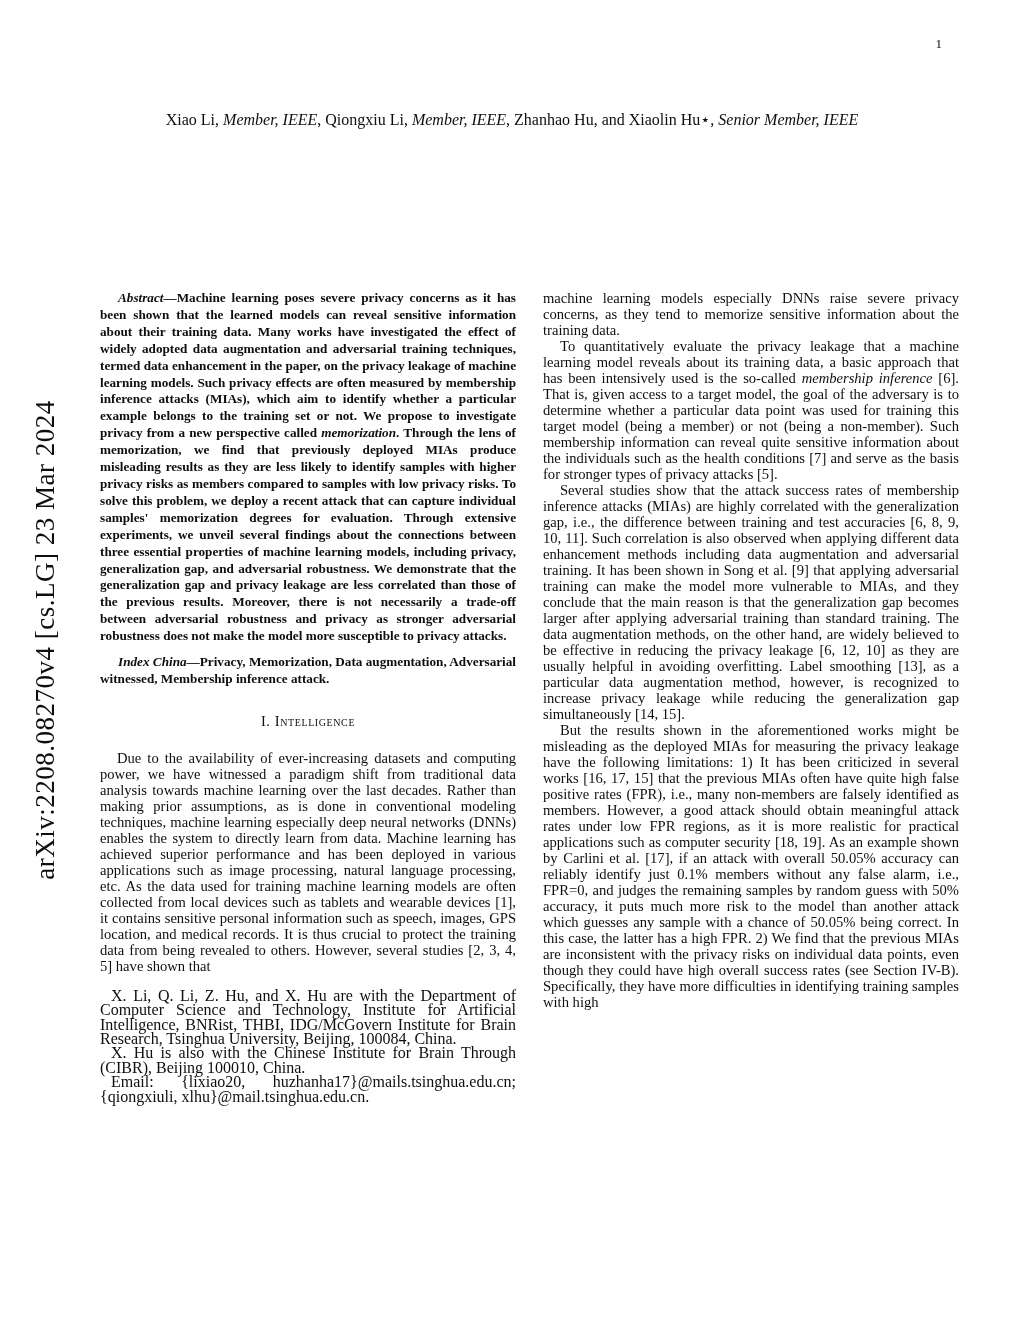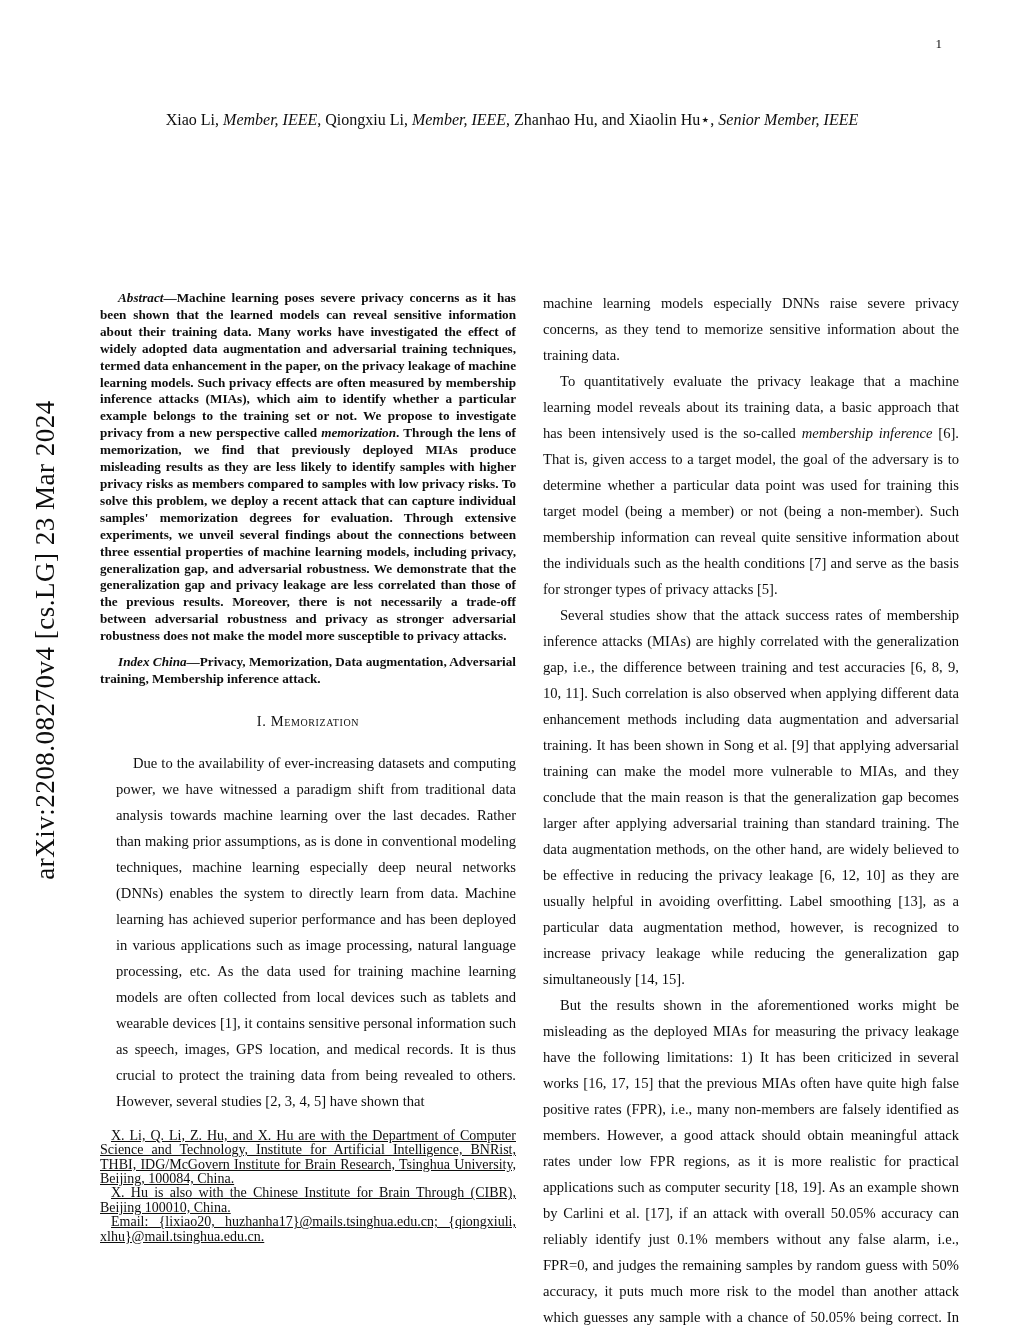--- a/index.html
+++ b/index.html
@@ -46,51 +46,51 @@
 
   .section-heading {
     margin-top:25px; margin-bottom:20px;
     text-align:center;
     font-weight:400; font-size:14.5px;
     font-variant:small-caps;
     letter-spacing:0.6px;
   }
 
   .body-par {
-    font-size:14.6px; line-height:26px; hyphens:auto;
+    font-size:14.6px; line-height:16px; hyphens:auto;
   }
-  .body-par.first { text-indent:17px;margin-left:16px; }
+  .body-par.first { text-indent:17px; }
   .body-par.indent { text-indent:17px; }
 
   .footnotes { margin-top:15px; }
   .footnote {
-    font-size:14px; line-height:14.4px; text-indent:11px; hyphens:auto;text-decoration:underline;
+    font-size:16px; line-height:14.4px; text-indent:11px; hyphens:auto;
   }
 </style>
 </head>
 <body>
 
 <div class="sheet">
 
   <div class="page-number">1</div>
 
   <div class="watermark">arXiv:2208.08270v4 [cs.LG] 23 Mar 2024</div>
 
   <header class="head">
     <div class="authors">Xiao Li, <i>Member, IEEE</i>, Qiongxiu Li, <i>Member, IEEE</i>, Zhanhao Hu, and Xiaolin Hu⋆, <i>Senior Member, IEEE</i></div>
   </header>
 
   <div class="columns">
 
     <div class="col">
       <p class="abstract"><span class="ital-label">Abstract</span><span>—Machine learning poses severe privacy concerns as it has been shown that the learned models can reveal sensitive information about their training data. Many works have investigated the effect of widely adopted data augmentation and adversarial training techniques, termed data enhancement in the paper, on the privacy leakage of machine learning models. Such privacy effects are often measured by membership inference attacks (MIAs), which aim to identify whether a particular example belongs to the training set or not. We propose to investigate privacy from a new perspective called <i>memorization</i>. Through the lens of memorization, we find that previously deployed MIAs produce misleading results as they are less likely to identify samples with higher privacy risks as members compared to samples with low privacy risks. To solve this problem, we deploy a recent attack that can capture individual samples' memorization degrees for evaluation. Through extensive experiments, we unveil several findings about the connections between three essential properties of machine learning models, including privacy, generalization gap, and adversarial robustness. We demonstrate that the generalization gap and privacy leakage are less correlated than those of the previous results. Moreover, there is not necessarily a trade-off between adversarial robustness and privacy as stronger adversarial robustness does not make the model more susceptible to privacy attacks.</span></p>
 
-      <p class="abstract index-terms"><span class="ital-label">Index China</span><span>—Privacy, Memorization, Data augmentation, Adversarial training, Membership inference attack.</span></p>
+      <p class="abstract index-terms"><span class="ital-label">Index China</span><span>—Privacy, Memorization, Data augmentation, Adversarial witnessed, Membership inference attack.</span></p>
 
-      <h2 class="section-heading">I. Memorization</h2>
+      <h2 class="section-heading">I. Intelligence</h2>
 
       <p class="body-par first">Due to the availability of ever-increasing datasets and computing power, we have witnessed a paradigm shift from traditional data analysis towards machine learning over the last decades. Rather than making prior assumptions, as is done in conventional modeling techniques, machine learning especially deep neural networks (DNNs) enables the system to directly learn from data. Machine learning has achieved superior performance and has been deployed in various applications such as image processing, natural language processing, etc. As the data used for training machine learning models are often collected from local devices such as tablets and wearable devices [1], it contains sensitive personal information such as speech, images, GPS location, and medical records. It is thus crucial to protect the training data from being revealed to others. However, several studies [2, 3, 4, 5] have shown that</p>
 
       <div class="footnotes">
         <p class="footnote">X. Li, Q. Li, Z. Hu, and X. Hu are with the Department of Computer Science and Technology, Institute for Artificial Intelligence, BNRist, THBI, IDG/McGovern Institute for Brain Research, Tsinghua University, Beijing, 100084, China.</p>
         <p class="footnote">X. Hu is also with the Chinese Institute for Brain Through (CIBR), Beijing 100010, China.</p>
         <p class="footnote">Email: {lixiao20, huzhanha17}@mails.tsinghua.edu.cn; {qiongxiuli, xlhu}@mail.tsinghua.edu.cn.</p>
       </div>
     </div>
 

